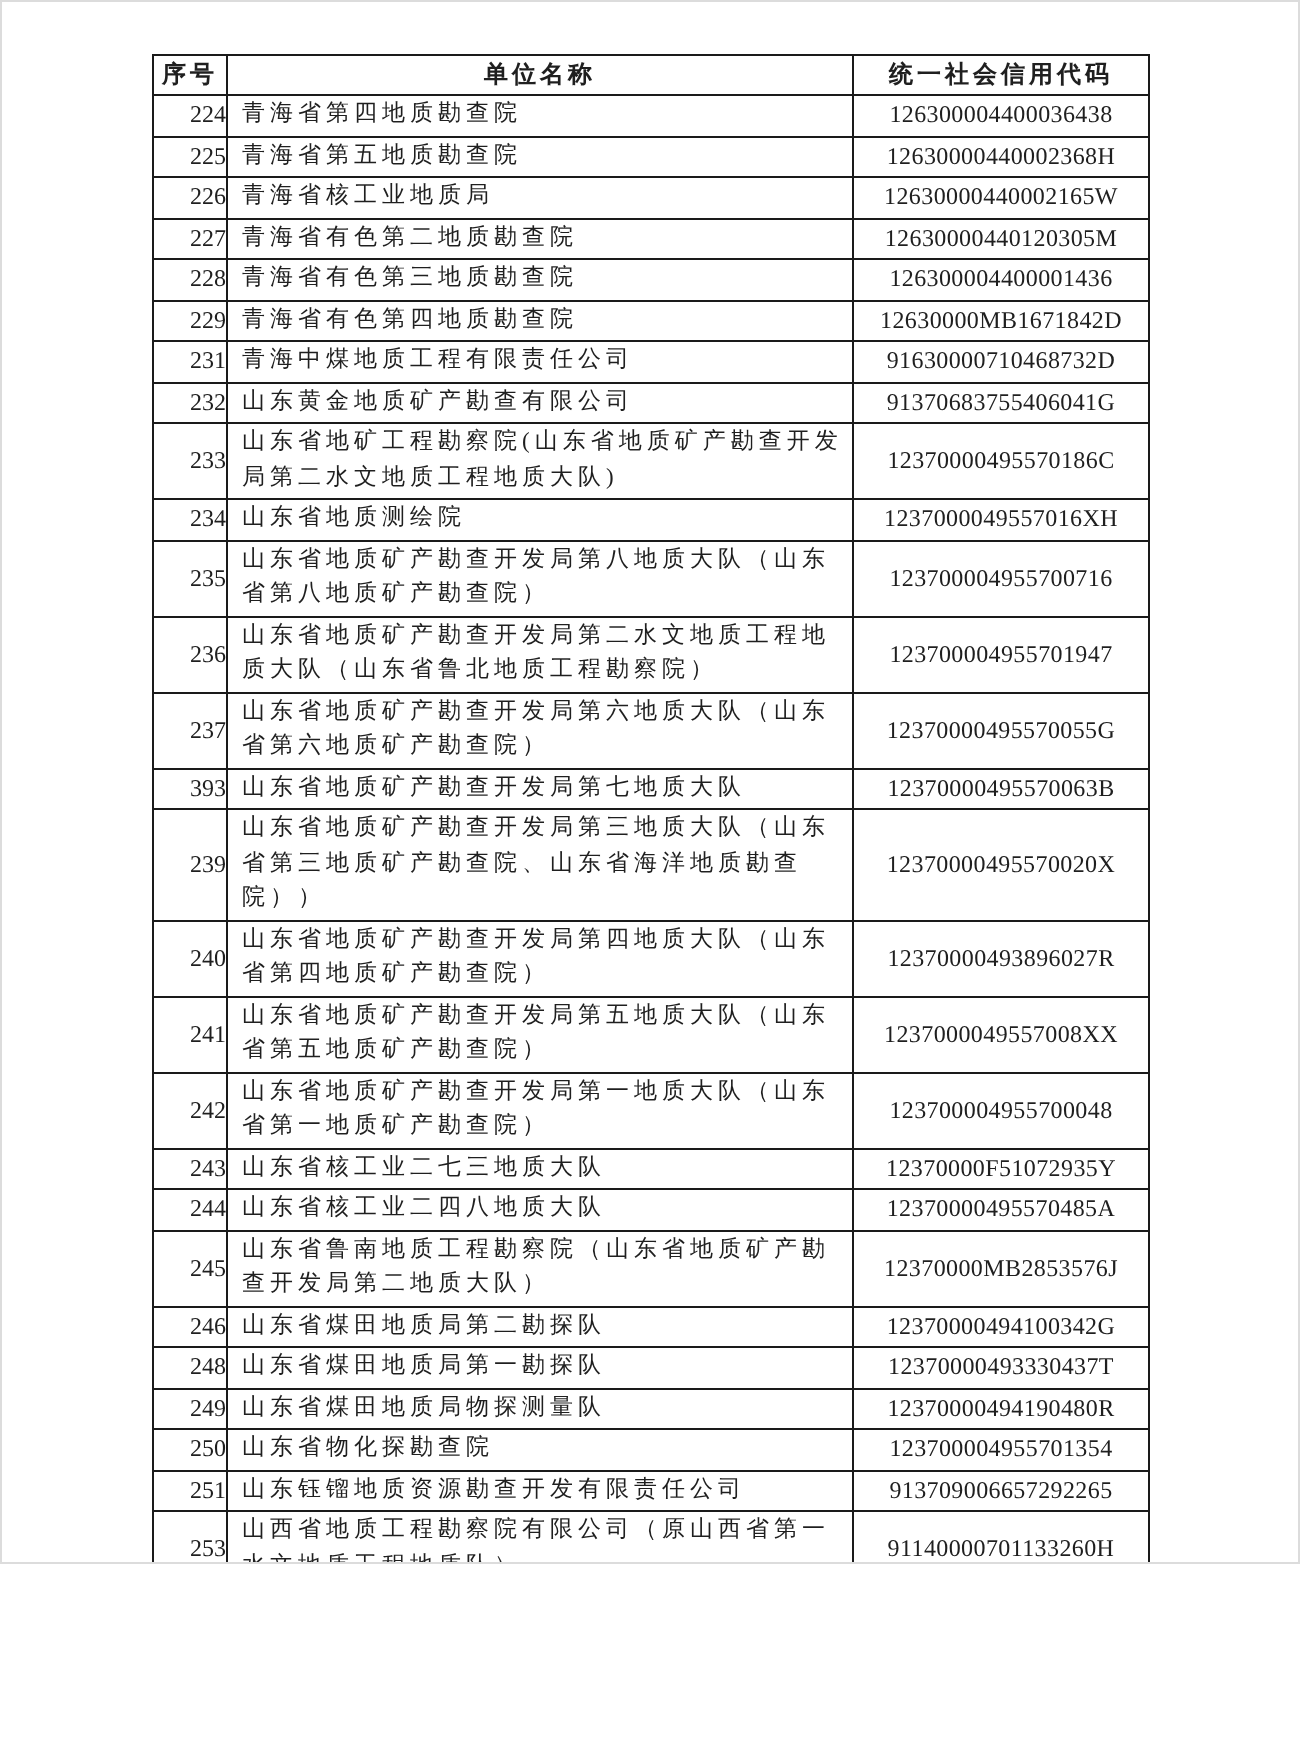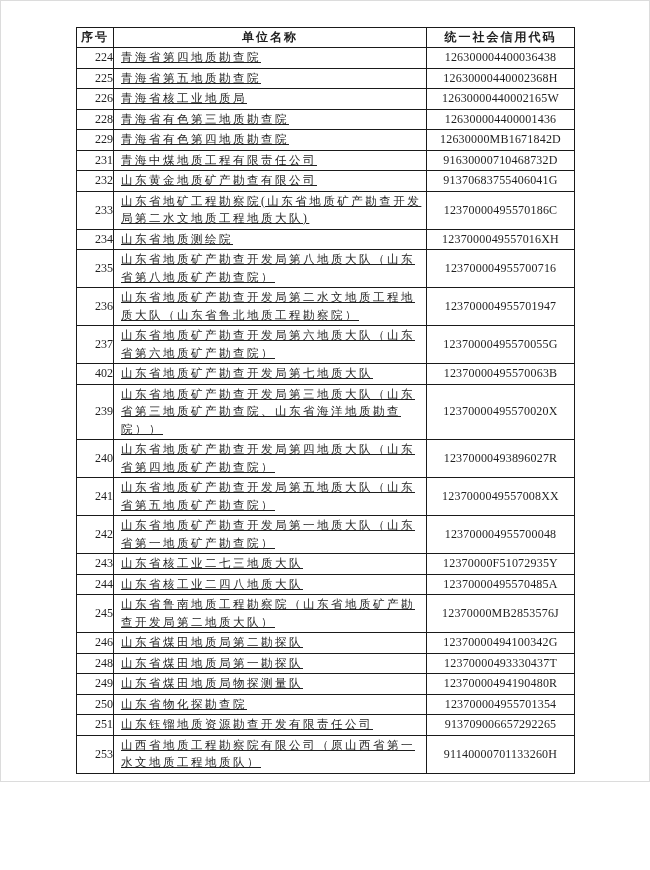--- a/index.html
+++ b/index.html
@@ -50,21 +50,20 @@
     line-height: 17px;
     padding: 1px 0;
   }
   td.cell-name {
     text-align: left;
     font-size: 11.5px;
     letter-spacing: 2.5px;
     line-height: 17.5px;
     padding: 1px 3px 1px 7px;
     word-break: break-all;
-    text-decoration: underline;
   }
   td.cell-code {
     text-align: center;
     font-size: 12px;
     letter-spacing: 0.2px;
     line-height: 17px;
     padding: 1px 0;
     white-space: nowrap;
   }
   .page-number {
@@ -106,20 +105,25 @@
           <td class="cell-index">225</td>
           <td class="cell-name">青海省第五地质勘查院</td>
           <td class="cell-code">12630000440002368H</td>
         </tr>
         <tr>
           <td class="cell-index">226</td>
           <td class="cell-name">青海省核工业地质局</td>
           <td class="cell-code">12630000440002165W</td>
         </tr>
         <tr>
+          <td class="cell-index">227</td>
+          <td class="cell-name">青海省有色第二地质勘查院</td>
+          <td class="cell-code">12630000440120305M</td>
+        </tr>
+        <tr>
           <td class="cell-index">228</td>
           <td class="cell-name">青海省有色第三地质勘查院</td>
           <td class="cell-code">126300004400001436</td>
         </tr>
         <tr>
           <td class="cell-index">229</td>
           <td class="cell-name">青海省有色第四地质勘查院</td>
           <td class="cell-code">12630000MB1671842D</td>
         </tr>
         <tr>
@@ -151,21 +155,21 @@
           <td class="cell-index">236</td>
           <td class="cell-name">山东省地质矿产勘查开发局第二水文地质工程地质大队（山东省鲁北地质工程勘察院）</td>
           <td class="cell-code">123700004955701947</td>
         </tr>
         <tr>
           <td class="cell-index">237</td>
           <td class="cell-name">山东省地质矿产勘查开发局第六地质大队（山东省第六地质矿产勘查院）</td>
           <td class="cell-code">12370000495570055G</td>
         </tr>
         <tr>
-          <td class="cell-index">402</td>
+          <td class="cell-index">393</td>
           <td class="cell-name">山东省地质矿产勘查开发局第七地质大队</td>
           <td class="cell-code">12370000495570063B</td>
         </tr>
         <tr>
           <td class="cell-index">239</td>
           <td class="cell-name">山东省地质矿产勘查开发局第三地质大队（山东省第三地质矿产勘查院、山东省海洋地质勘查院））</td>
           <td class="cell-code">12370000495570020X</td>
         </tr>
         <tr>
           <td class="cell-index">240</td>

